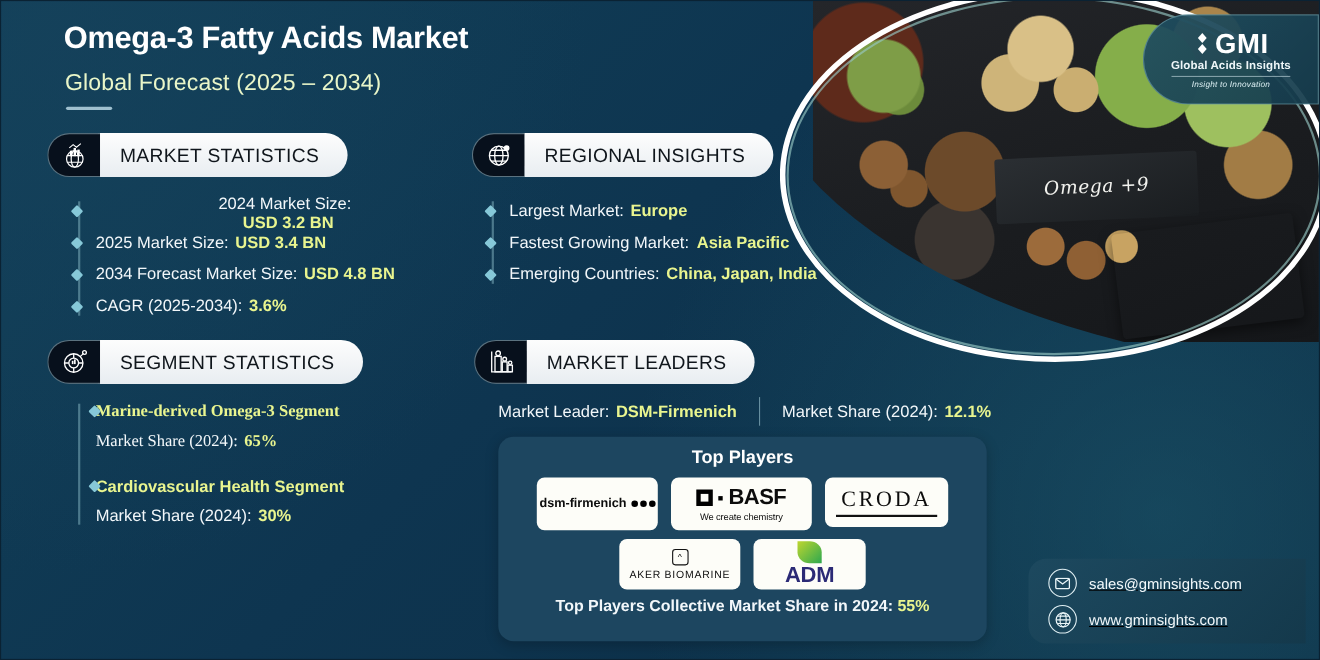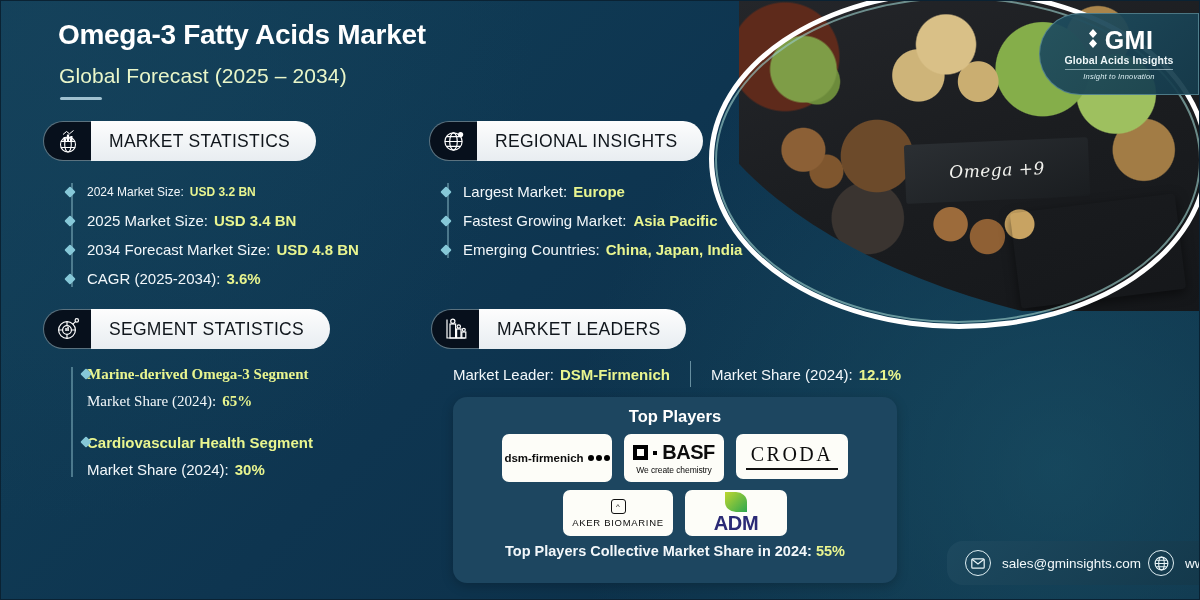--- a/index.html
+++ b/index.html
@@ -83,21 +83,21 @@
 
   
   .gmi {
     position:absolute; top:12px; right:0px; width:160px; height:82px;
     background:linear-gradient(135deg, rgba(32,78,96,.94), rgba(22,60,76,.94));
     border-radius:42px 0 0 42px;
     border:1px solid rgba(140,190,200,.45);
     display:flex; flex-direction:column; align-items:center; justify-content:center;
     gap:1px; z-index:6;
   }
-  .gmi-top { display:flex; align-items:flex-start; gap:3px; }
+  .gmi-top { display:flex; align-items:center; gap:3px; }
   .gmi-mark { display:block; }
   .gmi-name { color:#fff; font-size:25px; font-weight:bold; letter-spacing:.5px; line-height:1; }
   .gmi-sub { color:#eef6f8; font-size:10.5px; font-weight:bold; letter-spacing:.1px; }
   .gmi-rule { width:108px; height:1px; background:rgba(210,230,235,.55); margin:2px 0 1px; }
   .gmi-tag { color:#dbeef2; font-size:7.5px; font-style:italic; letter-spacing:.2px; }
 
   
   .title {
     position:absolute; left:57px; top:18px;
     color:#ffffff; font-size:28px; font-weight:bold; letter-spacing:-.3px;
@@ -153,44 +153,44 @@
   .tp-title { color:#ffffff; font-size:16.5px; font-weight:bold; margin-top:10px; }
   .logos { display:flex; justify-content:center; gap:12px; margin-top:8px; }
   .logos.r2 { margin-top:8px; }
   .logo {
     background:#fdfdf8; border-radius:7px; display:flex; flex-direction:column;
     align-items:center; justify-content:center; color:#0c0c0c;
   }
   .l-dsm { width:110px; height:48px; font-size:11.5px; font-weight:bold; flex-direction:row; gap:4px; }
   .dots { display:flex; gap:2px; }
   .dots i { width:6px; height:6px; background:#000; border-radius:50%; display:block; }
-  .l-basf { width:100px; height:48px; gap:1px; }
+  .l-basf { width:128px; height:48px; gap:1px; }
   .basf-top { display:flex; align-items:center; gap:5px; }
   .basf-sq { width:15px; height:15px; background:#000; position:relative; }
   .basf-sq:after { content:""; position:absolute; inset:4px; background:#fdfdf8; }
   .basf-dot { width:4px; height:4px; background:#000; }
   .basf-w { font-size:20px; font-weight:bold; letter-spacing:-.5px; }
   .basf-s { font-size:8.5px; letter-spacing:-.1px; }
   .l-croda { width:112px; height:45px; }
   .croda-w { font-family:"Liberation Serif", serif; font-size:20px; letter-spacing:2.5px; }
   .croda-r { width:92px; height:1.5px; background:#111; margin-top:2px; }
   .l-aker { width:110px; height:46px; gap:3px; }
   .hexi { width:15px; height:15px; border:1.3px solid #111; border-radius:3px; display:flex; align-items:center; justify-content:center; font-size:8px; }
   .aker-w { font-size:9.5px; letter-spacing:.7px; }
   .l-adm { width:102px; height:46px; gap:0px; }
   .adm-leaf { width:22px; height:20px; background:linear-gradient(135deg,#bed630,#2ea84f); border-radius:0 50% 0 50%; }
   .adm-w { font-size:20px; font-weight:bold; color:#2b2a76; letter-spacing:-.3px; }
   .tp-foot { margin-top:7px; font-size:14.5px; color:#f2f7fa; font-weight:bold; }
 
   
   .contact {
-    position:absolute; right:0; bottom:14px; width:252px;
+    position:absolute; right:12px; bottom:14px; width:252px;
     background:linear-gradient(135deg, rgba(30,74,96,.85), rgba(20,56,74,.85));
     border-radius:16px 0 0 16px; padding:9px 12px 9px 18px;
-    display:flex; gap:7px; z-index:5;
+    display:flex; flex-direction:column; gap:7px; z-index:5;text-decoration:underline;
   }
   .crow { display:flex; align-items:center; gap:11px; }
   .cico {
     width:26px; height:26px; border-radius:50%; border:1.4px solid #dfeef2;
     display:flex; align-items:center; justify-content:center; flex:0 0 auto;
   }
   .ctxt { color:#f3f9fb; font-size:13.5px; }
 </style>
 </head>
 <body>
@@ -233,21 +233,21 @@
         <rect x="8.5" y="9" width="2.2" height="5" fill="#fff" stroke="none"></rect>
         <rect x="11.9" y="6.5" width="2.2" height="7.5" fill="#fff" stroke="none"></rect>
         <rect x="15.3" y="8" width="2.2" height="6" fill="#fff" stroke="none"></rect>
         <path d="M8 6.5l3.5-3 3 2.3 4-3.3" stroke-width="1"></path>
       </svg>
     </div>
     <div class="pill-txt">MARKET STATISTICS</div>
   </div>
   <div class="list" style="left:70px; top:176px; width:360px;">
     <div class="rail"></div>
-    <div class="row" style="height:29px; padding-left:16px; font-size:12px;">
+    <div class="row" style="height:29px; padding-left:16px; font-size:15px;flex-direction:column;">
       <span class="dia"></span>
       <span class="lbl">2024 Market Size:</span>
       <span class="val" style="margin-left:6px;">USD 3.2 BN</span>
     </div>
     <div class="row" style="height:29px; padding-left:16px; font-size:15px;">
       <span class="dia"></span>
       <span class="lbl">2025 Market Size:</span>
       <span class="val" style="margin-left:6px;">USD 3.4 BN</span>
     </div>
     <div class="row" style="height:29px; padding-left:16px; font-size:15px;">

